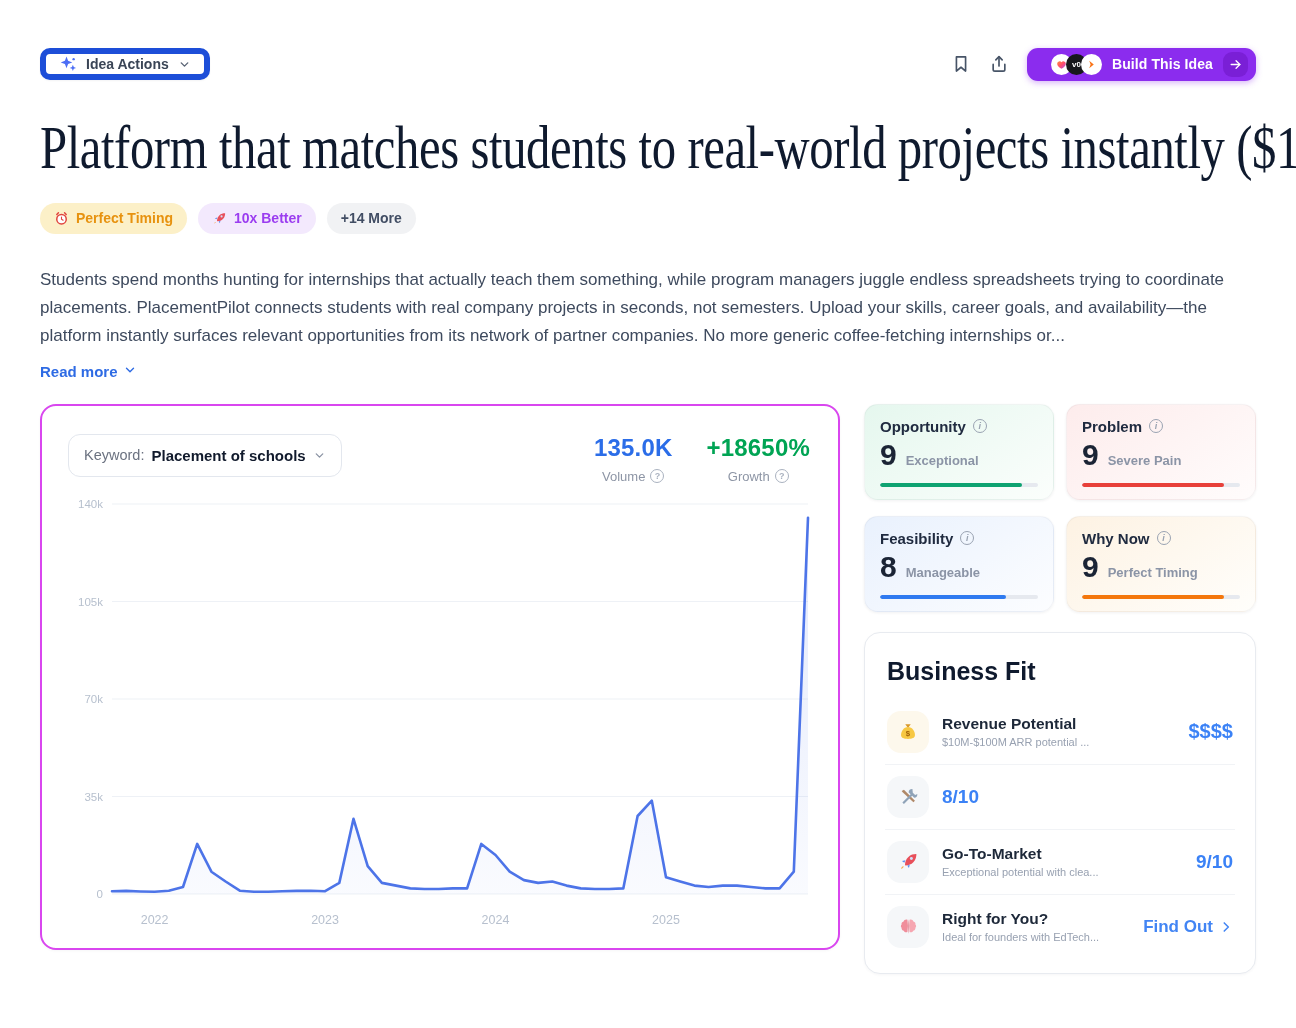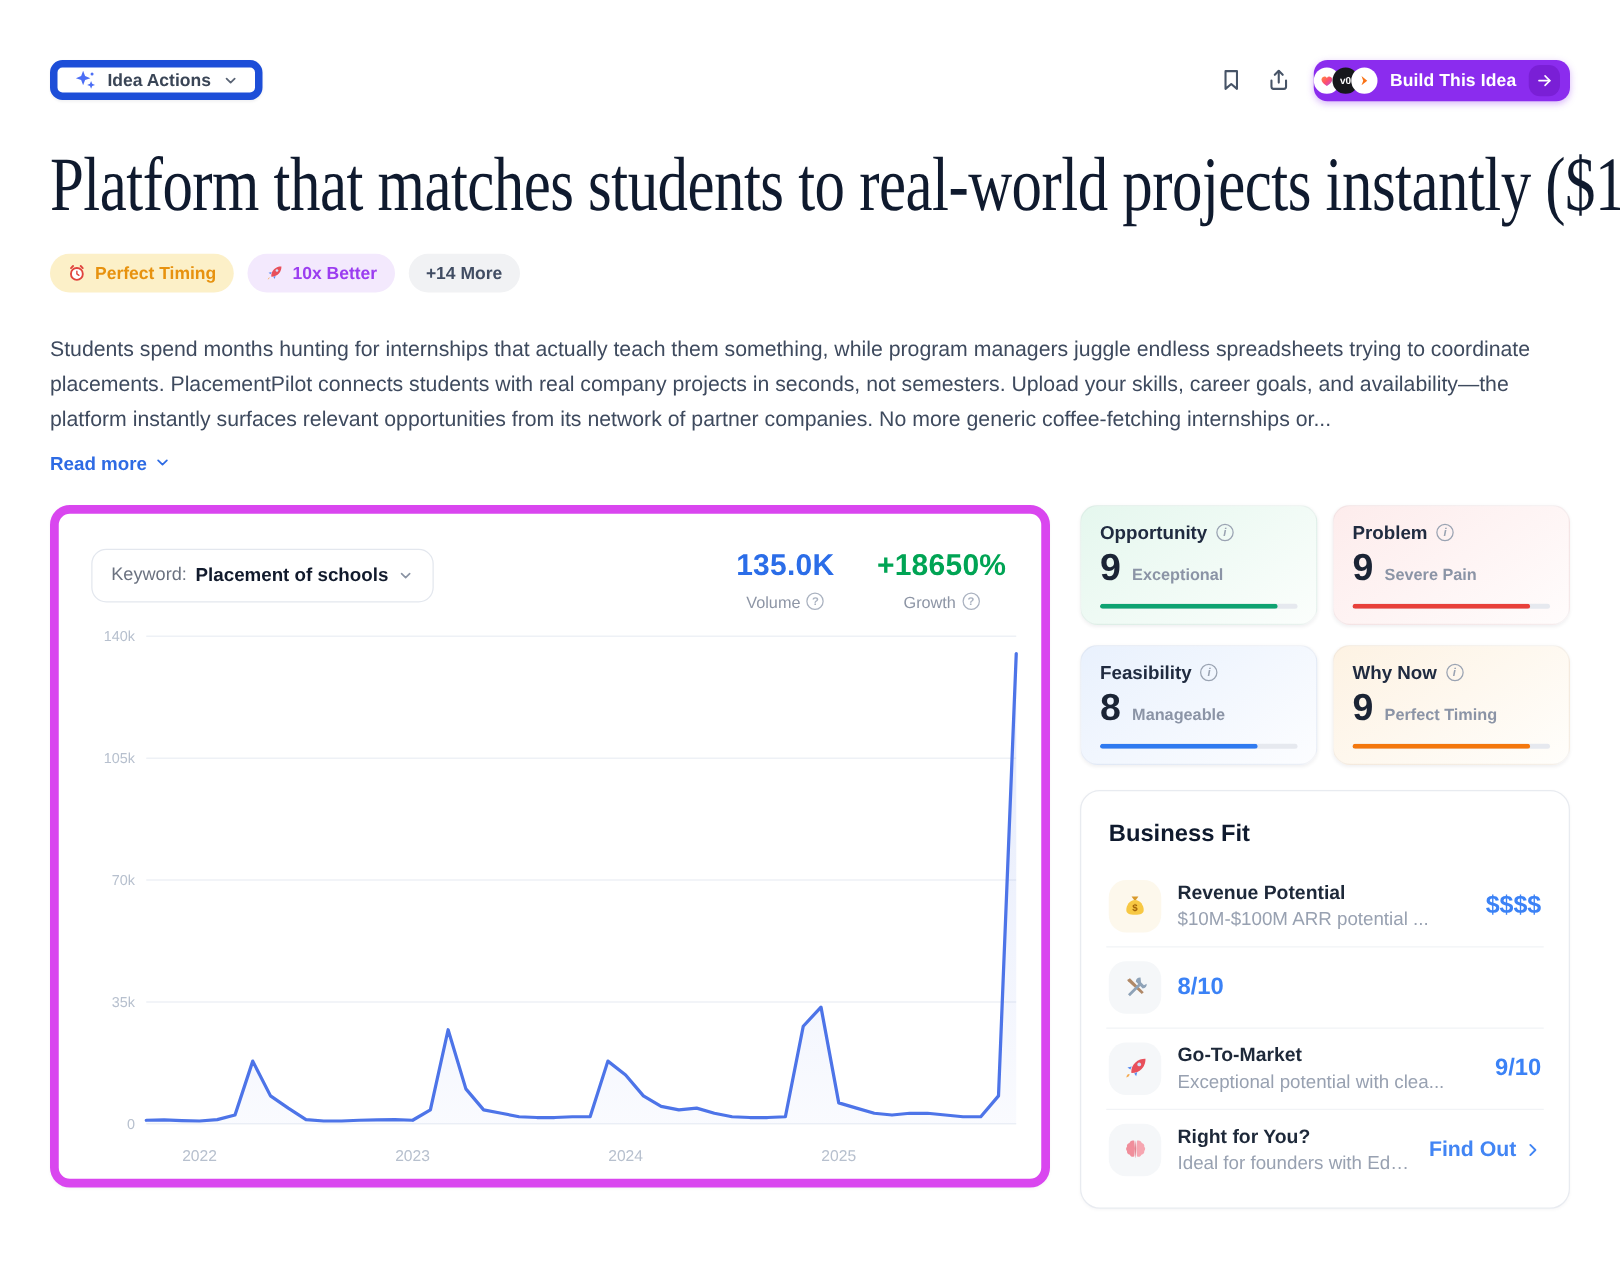--- a/index.html
+++ b/index.html
@@ -7,21 +7,21 @@
     font-family:"Liberation Sans","DejaVu Sans",sans-serif; color:#1c2434; }
   .container { width:1216px; margin:0 40px; }
 
   
   .toolbar { display:flex; align-items:center; justify-content:space-between; padding-top:48px; height:80px; }
   .idea-actions-btn { display:inline-flex; align-items:center; gap:9px; height:32px; padding:0 13px;
     background:#fff; border:6px solid #1d4ed8; border-radius:10px; box-shadow:0 1px 2px rgba(16,24,40,.05);
     font-size:14px; font-weight:600; color:#3a4556; cursor:pointer; }
   .toolbar-right { display:flex; align-items:center; gap:18px; }
   .icon-btn { background:none; border:none; cursor:pointer; display:flex; align-items:center; color:#475467; }
-  .build-btn { display:inline-flex; align-items:center; gap:10px; height:33px; padding:0 8px 0 0;
+  .build-btn { display:inline-flex; align-items:center; gap:10px; height:33px; padding:0 8px 0 24px;
     background:#8b2cee; border:none; border-radius:11px; cursor:pointer;
     box-shadow:0 2px 6px rgba(139,44,238,.35); }
   .build-label { color:#fff; font-size:14px; font-weight:700; letter-spacing:.1px; }
   .logo-stack { display:flex; align-items:center; }
   .logo-circle { width:21px; height:21px; border-radius:50%; display:flex; align-items:center; justify-content:center; }
   .logo-circle + .logo-circle { margin-left:-6px; }
   .arrow-chip { width:25px; height:25px; border-radius:9px; background:#7a1fd6; display:flex; align-items:center; justify-content:center; }
 
   
   .page-title { margin-top:36px; font-family:"Liberation Serif","DejaVu Serif",serif; font-weight:500;
@@ -35,21 +35,21 @@
   .badge.b-gray   { background:#f1f2f4; color:#414d63; }
   .description { margin-top:32px; font-size:17px; line-height:28px; color:#3e4a5e; max-width:1216px; }
   .read-more { margin-top:13px; display:inline-flex; gap:5px;
     font-size:15px; font-weight:600; color:#2e6be4; cursor:pointer; background:none; border:none; }
   .disclaimer { margin-top:17px; font-size:12.5px; color:#6d7689; }
 
   
   .main-grid { display:flex; gap:24px; margin-top:23px; align-items:flex-start; }
 
   
-  .chart-card { width:800px; height:546px; background:#fff; border:7px solid #d946ef; border-radius:16px;
+  .chart-card { width:800px; height:546px; background:#fff; border:2px solid #d946ef; border-radius:16px;
     box-shadow:0 1px 3px rgba(16,24,40,.04); padding:28px 24px 10px 24px; }
   .chart-head { display:flex; justify-content:space-between; align-items:flex-start; padding:0 2px; }
   .keyword-pill { display:inline-flex; align-items:center; gap:7px; height:43px; padding:0 15px;
     background:#fff; border:1px solid #e3e7ee; border-radius:12px; cursor:pointer; }
   .keyword-label { font-size:14.5px; color:#6b7280; }
   .keyword-value { font-size:15px; font-weight:600; color:#111a2c; }
   .stats { display:flex; gap:34px; padding-right:2px; }
   .stat { display:flex; flex-direction:column; align-items:center; gap:7px; }
   .stat-value { font-size:24px; font-weight:700; letter-spacing:.2px; }
   .stat-value.v-blue { color:#2b6de8; }
@@ -69,29 +69,29 @@
     font-size:9px; font-style:italic; font-weight:700; display:inline-flex; align-items:center; justify-content:center; cursor:pointer; }
   .score-value-row { display:flex; align-items:baseline; gap:9px; margin-top:5px; }
   .score-number { font-size:30px; font-weight:700; color:#1b2435; line-height:1; }
   .score-desc { font-size:13px; color:#8b94a6;font-weight:bold; }
   .score-bar-track { margin-top:auto; height:4px; border-radius:99px; background:#e6e9ef; overflow:hidden; }
   .score-bar-fill { height:100%; border-radius:99px; }
 
   
   .bf-card { margin-top:20px; background:#fff; border:1px solid #e8ebf0; border-radius:16px;
     box-shadow:0 1px 3px rgba(16,24,40,.04); padding:24px 20px 14px 20px; }
-  .bf-heading { font-size:19px; font-weight:700; color:#0f1a2e; margin-bottom:14px; padding-left:2px; }
+  .bf-heading { font-size:25px; font-weight:700; color:#0f1a2e; margin-bottom:14px; padding-left:2px; }
   .bf-row { display:flex; align-items:center; gap:13px; padding:11px 2px; }
   .bf-row + .bf-row { border-top:1px solid #f1f3f6; }
   .bf-icon-wrap { width:42px; height:42px; border-radius:14px; background:#f5f7f9; flex:none;
     display:flex; align-items:center; justify-content:center; }
   .bf-icon-wrap.tint-yellow { background:#fdf8ec; }
   .bf-texts { flex:1; min-width:0; }
   .bf-title { font-size:15.5px; font-weight:700; color:#1d2839; }
-  .bf-sub { font-size:15px; color:#98a1b1; margin-top:3px; white-space:nowrap; overflow:hidden; text-overflow:ellipsis; }
+  .bf-sub { font-size:11px; color:#98a1b1; margin-top:3px; white-space:nowrap; overflow:hidden; text-overflow:ellipsis; }
   .bf-value { font-size:19px; font-weight:700; color:#3b82f6; white-space:nowrap; }
   .bf-link { display:inline-flex; align-items:center; gap:6px; font-size:17px; font-weight:700; color:#4285f4;
     background:none; border:none; cursor:pointer; }
 
   svg { display:block; }
 </style>
 </head>
 <body>
 
 <div class="container">

